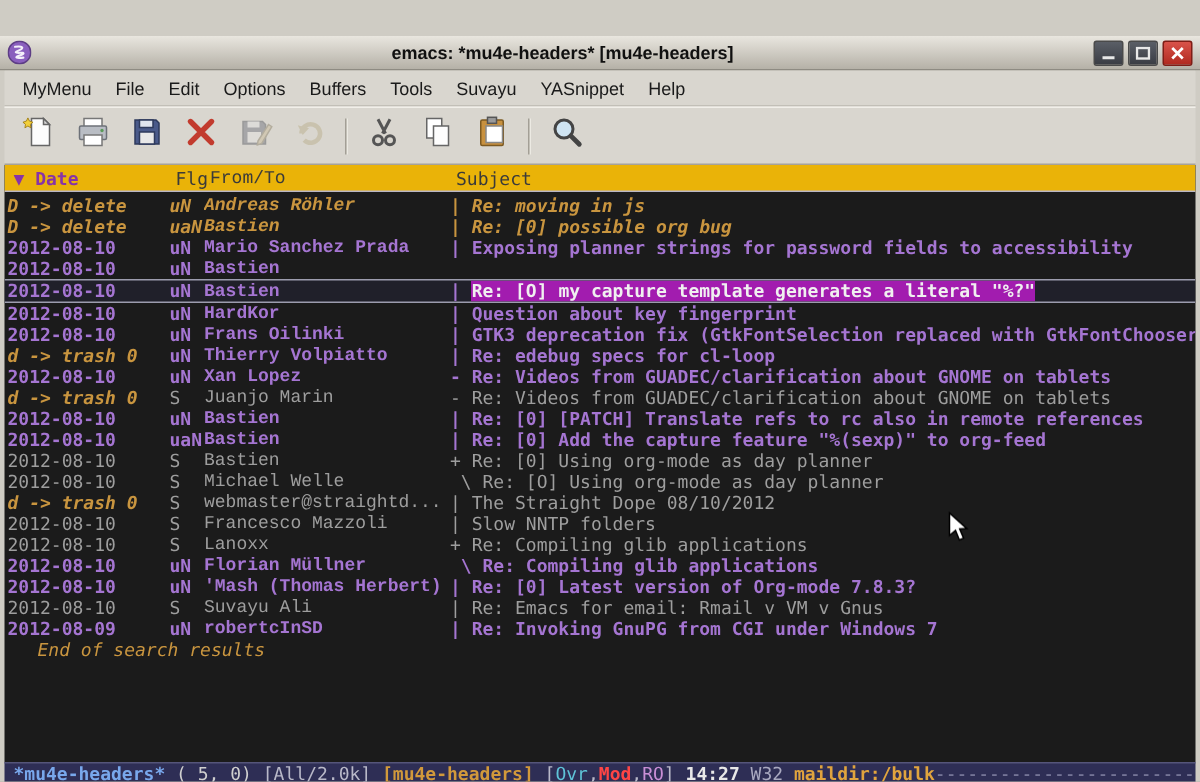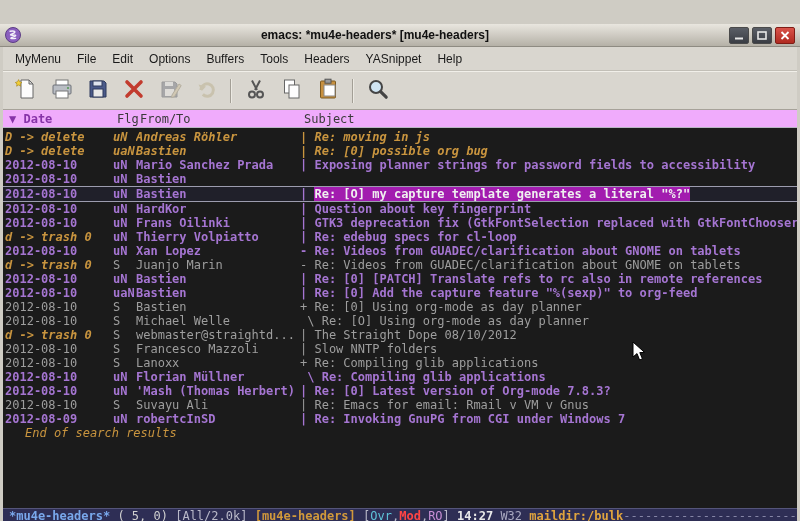--- a/index.html
+++ b/index.html
@@ -26,26 +26,26 @@
   .toolbar { height:37px; background:#d9d6cf; border-top:1px solid #f1efe9; border-bottom:1px solid #a6a299;
              display:flex; align-items:center; padding:0 8px; gap:6px; }
   .tool-btn { width:30px; height:30px; display:flex; align-items:center; justify-content:center; border-radius:3px; }
   .tool-btn.disabled { opacity:0.38; filter:grayscale(65%); }
   .tool-sep { width:0; height:24px; border-left:1px solid #a39f96; border-right:1px solid #eceae3; margin:0 3px; }
 
   
   .framebody { flex:1; display:flex; flex-direction:column; border-left:3px solid #cfccc4;
                border-right:3px solid #cfccc4; border-bottom:4px solid #cfccc4; min-height:0; }
   .buffer { flex:1; background:#1b1b1b; font:12px "DejaVu Sans Mono", monospace; overflow:hidden; min-height:0; }
-  .header-line { height:17px; background:#f0abfc; display:flex; align-items:center; padding-left:6px;
+  .header-line { height:17px; background:#eab308; display:flex; align-items:center; padding-left:6px;
                  font:12px "DejaVu Sans Mono", monospace; color:#3a3a3a; border-bottom:1px solid #b9b6c4; }
   .header-line .c-date { color:#8733a8; font-weight:bold; }
   .c-date  { width:108px; flex:0 0 auto; overflow:hidden; white-space:pre; }
   .c-flags { width:23px;  flex:0 0 auto; overflow:hidden; white-space:pre; }
-  .c-from  { width:164px; flex:0 0 auto; overflow:hidden; white-space:pre; }
+  .c-from  { width:164px; flex:0 0 auto; overflow:hidden; white-space:pre;font-family:Liberation Mono, monospace; }
   .c-sub   { flex:1; overflow:hidden; white-space:pre; }
 
   .rows { padding-top:2px; }
   .row { height:14px; line-height:14px; display:flex; padding-left:2px; white-space:pre; }
   .row.unread  { color:#a575d2; font-weight:bold; }
   .row.read    { color:#9e9e9e; }
   .row.deleted { color:#c9953f; font-weight:bold; font-style:italic; }
   .row .mark   { color:#c9953f; font-weight:bold; font-style:italic; }
   .row.current { border-top:1px solid #9c9cae; border-bottom:1px solid #9c9cae; background:#20202a; }
   .row.current .hl { background:#a21caf; color:#f0f0f0; }
@@ -92,21 +92,21 @@
   </div>
 
   <div class="framebody">
     <nav class="menubar" id="menubar">
         <div class="menu-item">MyMenu</div>
         <div class="menu-item">File</div>
         <div class="menu-item">Edit</div>
         <div class="menu-item">Options</div>
         <div class="menu-item">Buffers</div>
         <div class="menu-item">Tools</div>
-        <div class="menu-item">Headers</div>
+        <div class="menu-item">Suvayu</div>
         <div class="menu-item">YASnippet</div>
         <div class="menu-item">Help</div>
       </nav>
     <div class="toolbar" id="toolbar">
         <div class="tool-btn">
           <span><svg width="24" height="24" viewBox="0 0 24 24">
               <path d="M7 3h8l4 4v14H7z" fill="#fcfcfc" stroke="#666"></path>
               <path d="M15 3v4h4z" fill="#d8d8d8" stroke="#666"></path>
               <path d="M4.6 2.6l1 2.1 2.3.8-1.7 1.4.4 2.3-2-1.2-2 1.2.4-2.3L1.3 5.5l2.3-.8z" fill="#f2cf3a" stroke="#a07d10" stroke-width=".6"></path>
             </svg></span>

